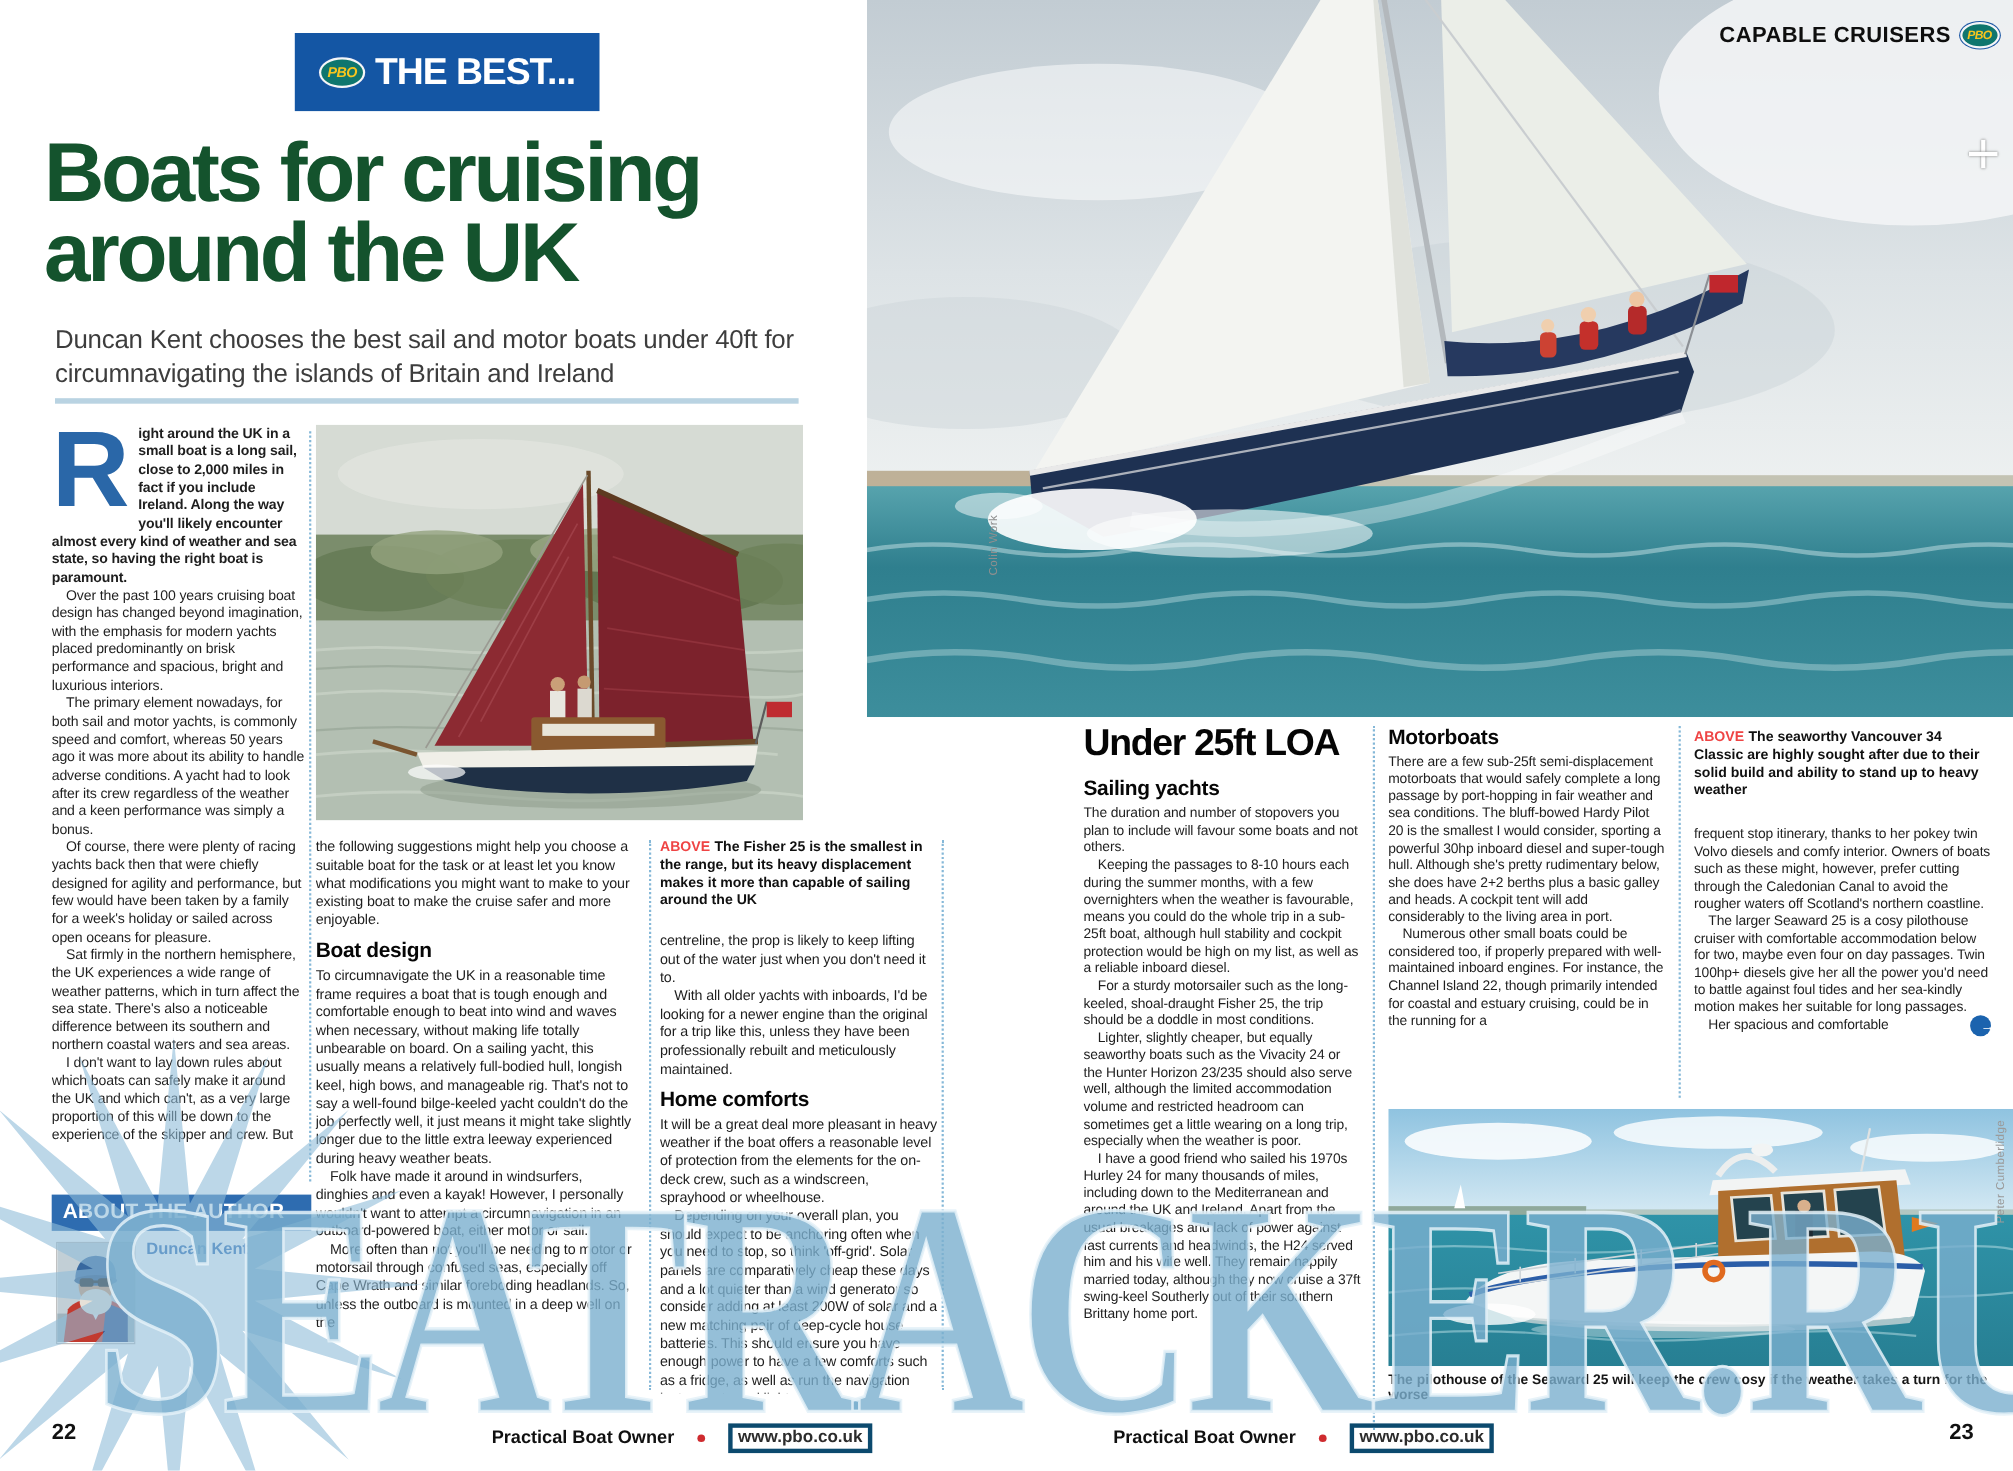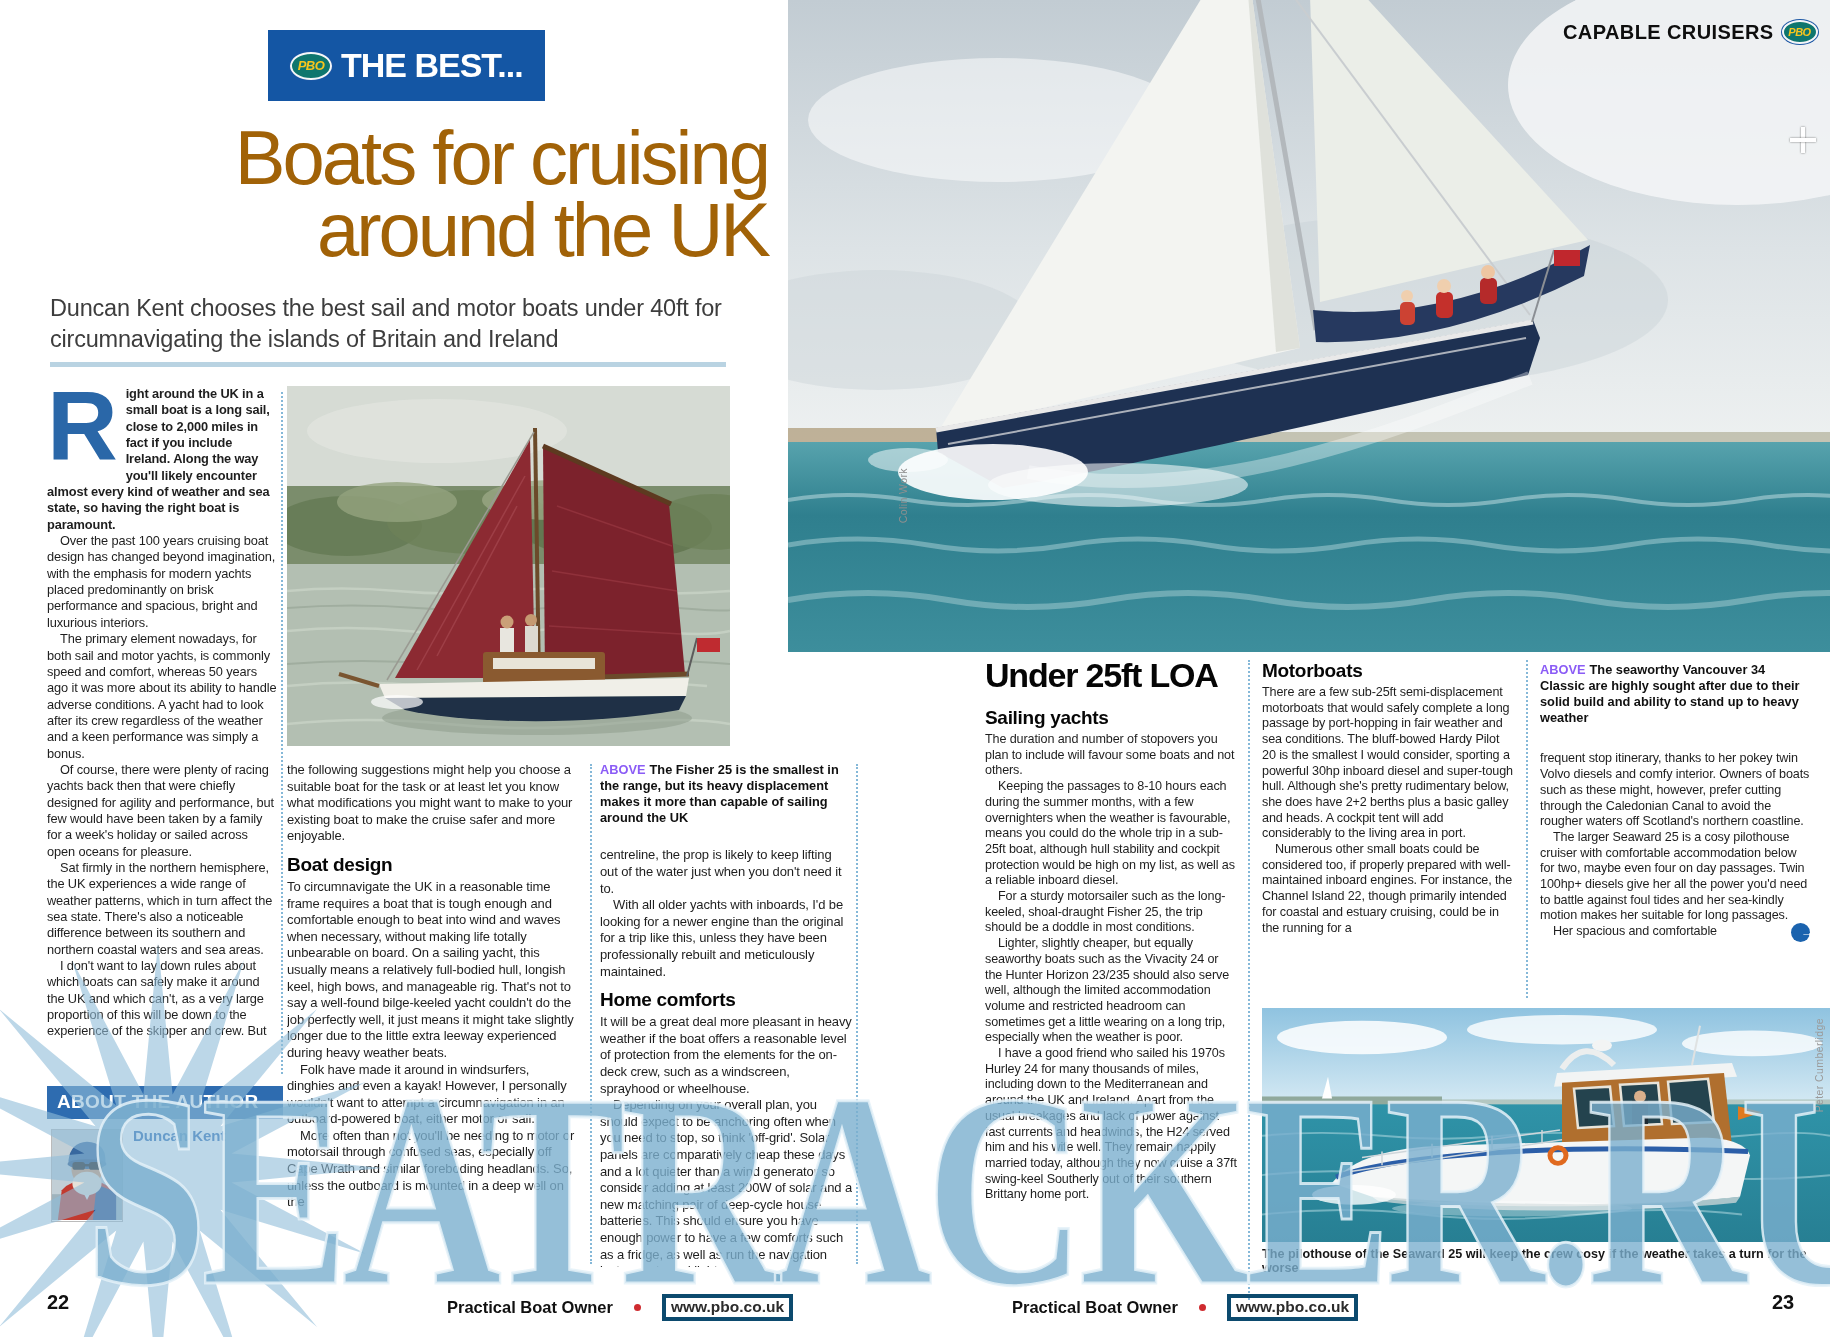--- a/index.html
+++ b/index.html
@@ -9,39 +9,39 @@
 
 
 .badge{position:absolute;left:268px;top:30px;height:71px;background:#1456a4;color:#fff;
 display:inline-flex;align-items:center;gap:9px;padding:0 22px;font-size:34px;font-weight:800;letter-spacing:-1px}
 .pbo{display:inline-flex;align-items:center;justify-content:center;background:#0f766e;
 border:2px solid #f5f6f8;border-radius:50%;color:#f7c51e;font-weight:800;font-style:italic;
 width:42px;height:28px;font-size:13px;letter-spacing:-.5px;box-shadow:0 0 0 1px #1c57a5}
 .pbo.small{width:36px;height:24px;font-size:11px}
 
 
-.headline{position:absolute;left:40px;top:122px;width:728px;text-align:right;
-font-weight:400;color:#a16207;font-size:76px;line-height:.95;letter-spacing:-3px}
+.headline{position:absolute;left:40px;top:122px;width:728px;text-align:left;
+font-weight:700;color:#14532d;font-size:76px;line-height:.95;letter-spacing:-3px}
 .standfirst{position:absolute;left:50px;top:293px;width:700px;font-size:23.5px;line-height:1.32;
 color:#3d3d3d;letter-spacing:-.2px}
 .rule{position:absolute;left:50px;top:362px;width:676px;height:5px;background:#b9d3e2}
 
 
 .col{position:absolute;overflow:hidden}
 .col p{font-size:13px;line-height:16.6px;letter-spacing:-.12px;color:#1e1e1e}
 .col p.ind{text-indent:13px}
 .col1 p{font-size:12.8px;line-height:16.35px}
 .lead{font-weight:700;color:#111}
 .dropcap{float:left;font-size:98px;line-height:72px;height:80px;margin:4px 8px 0 0;
 color:#2a67a8;font-weight:700}
 .subhead{font-size:19px;font-weight:800;color:#060606;letter-spacing:-.3px;margin:9px 0 3px}
 .rcol p{font-size:12.6px;line-height:15.7px}
 .section-title{font-size:34px;font-weight:800;letter-spacing:-1.2px;color:#050505;margin:0 0 4px}
 .caption{font-size:12.8px;font-weight:700;line-height:1.24;color:#101010}
-.caption .lbl{color:#8b5cf6;margin-right:4px}
+.caption .lbl{color:#ef4444;margin-right:4px}
 .cap-gap{margin-bottom:22px}
 .cont-line{position:relative;padding-right:26px}
 .cont-icon{position:absolute;right:0;top:-1px;width:19px;height:19px;border-radius:50%;
 background:#1b63ae;color:#fff;display:flex;align-items:center;justify-content:center;
 font-size:13px;font-weight:700}
 
 
 .about{position:absolute;left:47px;top:1086px;width:236px}
 .about-bar{background:#2e6cb0;color:#fff;font-weight:800;font-size:19px;letter-spacing:.3px;
 padding:5px 10px 6px;margin-bottom:8px}

